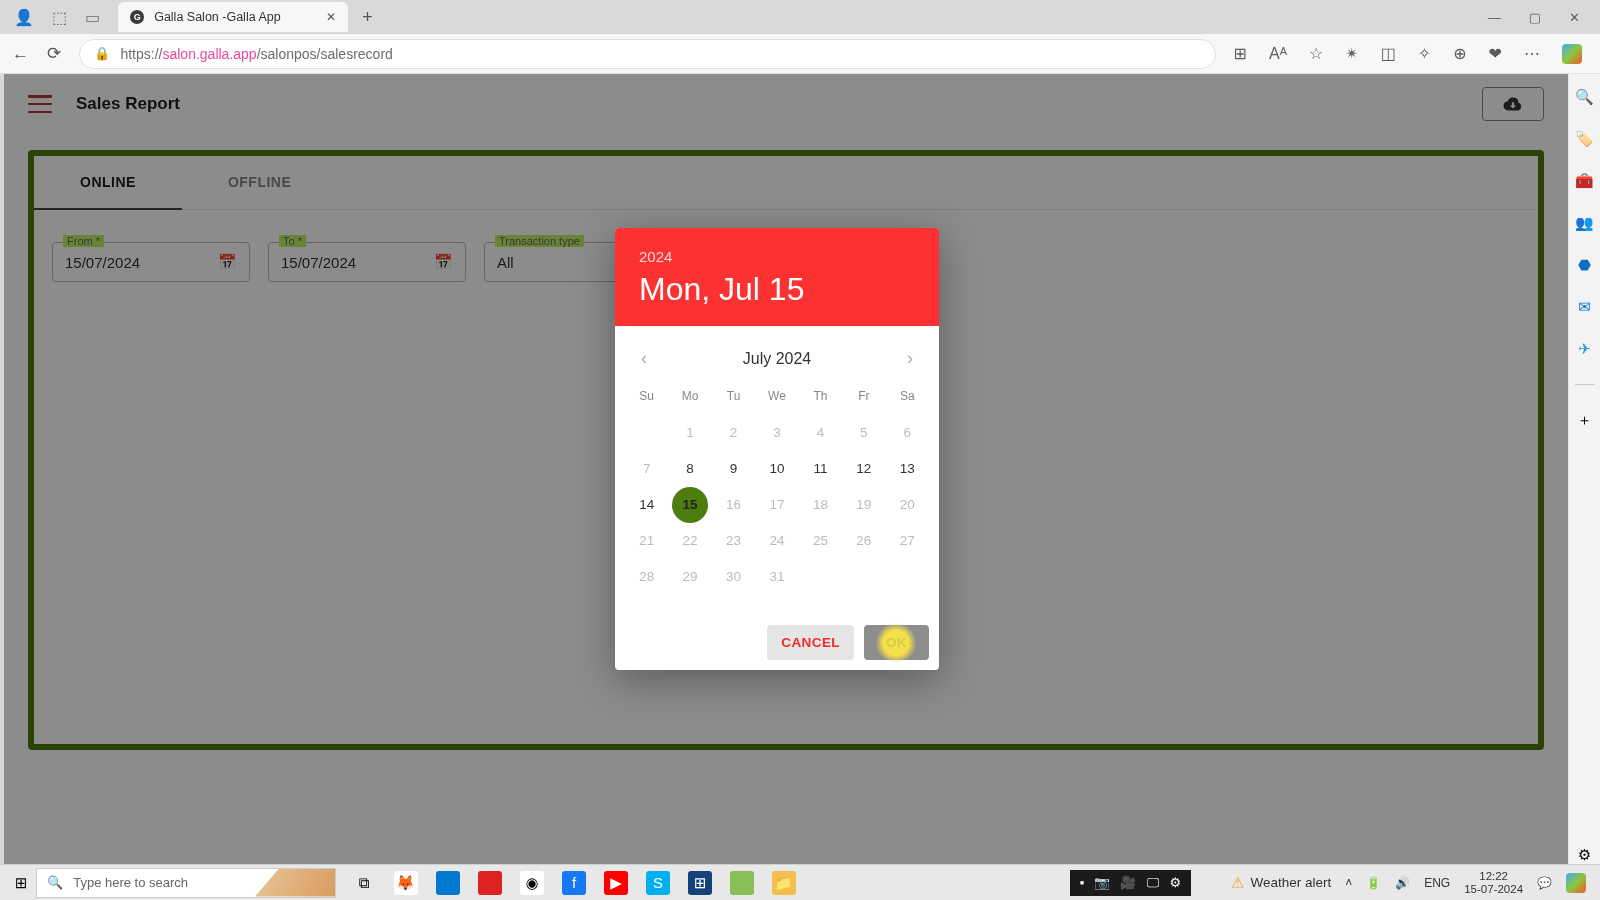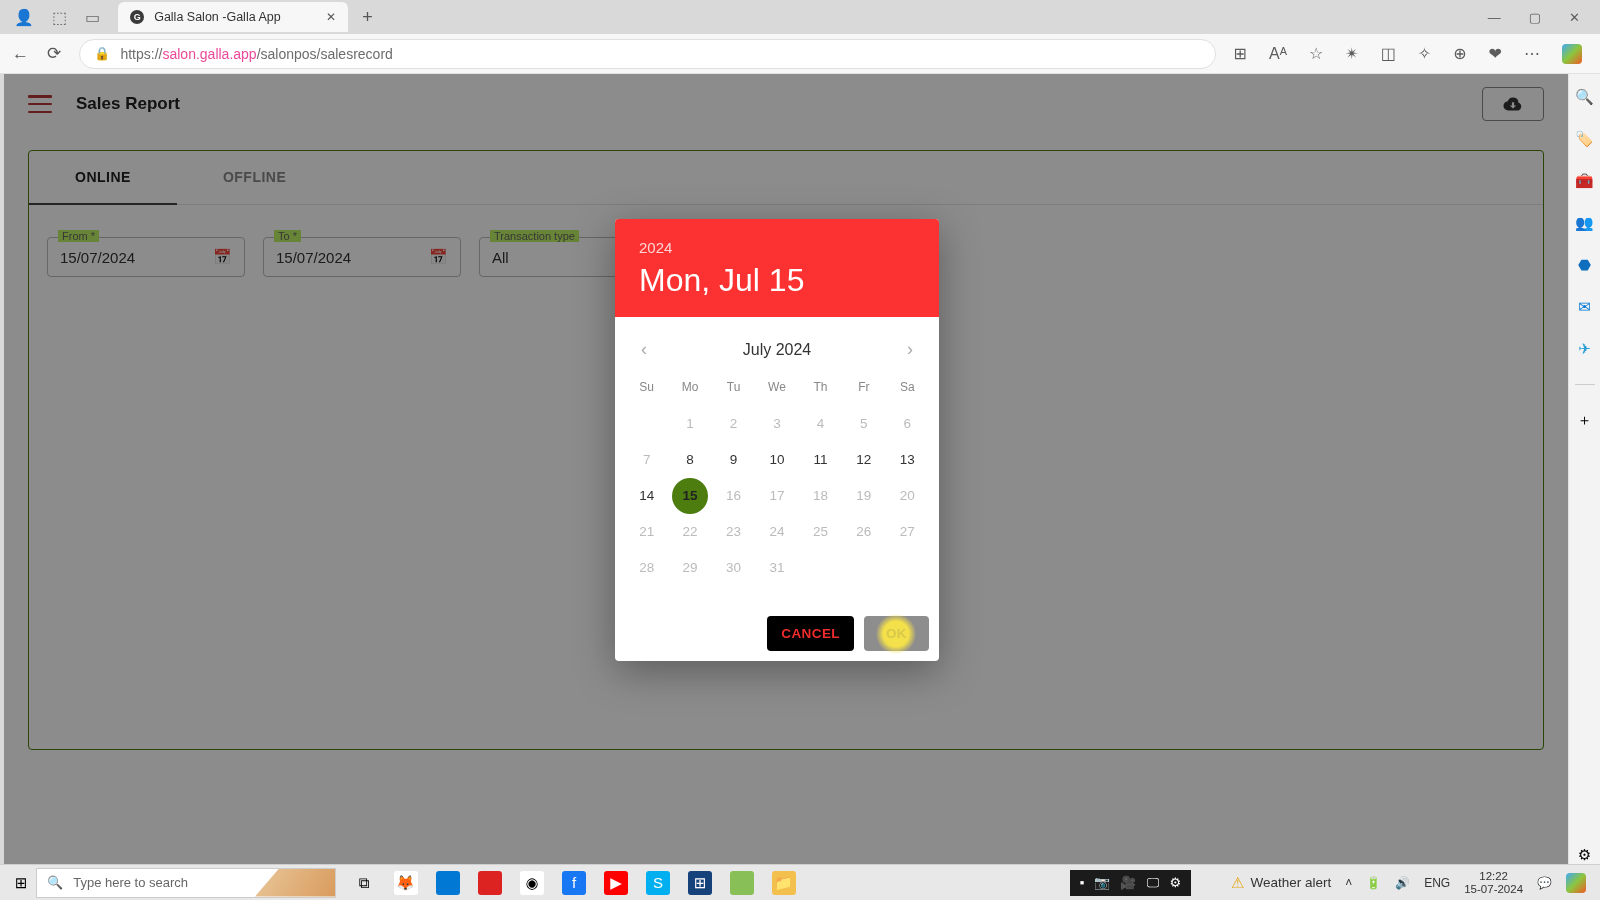--- a/index.html
+++ b/index.html
@@ -35,52 +35,52 @@
 .sidebar-right .divider { height: 1px; width: 20px; background: #ccc; margin: 2px 0; }
 
 
 .app-header { height: 60px; display: flex; align-items: center; padding: 0 24px; gap: 24px; }
 .hamburger { width: 24px; height: 18px; display: flex; flex-direction: column; justify-content: space-between; cursor: pointer; }
 .hamburger span { height: 2.5px; background: #b73535; border-radius: 1px; }
 .app-title { font-size: 17px; font-weight: 600; color: #222; }
 .download-btn { margin-left: auto; width: 62px; height: 34px; border: 1px solid #888; border-radius: 4px; display: flex; align-items: center; justify-content: center; cursor: pointer; }
 .download-btn svg { width: 22px; height: 18px; fill: #333; }
 
-.app-card { margin: 16px 24px; border: 1px solid #4d7c0f; border-radius: 4px; background: #fff; min-height: 600px; }
+.app-card { margin: 16px 24px; border: 6px solid #4d7c0f; border-radius: 4px; background: #fff; min-height: 600px; }
 .tabs { display: flex; border-bottom: 1px solid #e3e3e3; }
 .tab-item { padding: 18px 46px; font-size: 14px; font-weight: 600; color: #888; letter-spacing: 0.5px; cursor: pointer; }
 .tab-item.active { color: #222; border-bottom: 2.5px solid #444; margin-bottom: -1px; }
 
 .filters { display: flex; gap: 18px; padding: 32px 18px; }
 .field { position: relative; border: 1px solid #bbb; border-radius: 4px; height: 40px; display: flex; align-items: center; padding: 0 12px; }
 .field.date { width: 198px; }
 .field.trans { width: 200px; }
 .field label { position: absolute; top: -8px; left: 10px; background: #bef264; font-size: 11px; color: #666; padding: 0 4px; }
 .field .value { font-size: 15px; color: #333; flex: 1; }
 .field .cal-icon { color: #555; font-size: 15px; cursor: pointer; }
 .field .chevron { color: #555; font-size: 12px; cursor: pointer; }
 
 
-.modal { position: absolute; left: 615px; top: 219px; width: 324px; background: #fff; border-radius: 4px; z-index: 10; box-shadow: 0 10px 40px rgba(0,0,0,0.35); overflow: hidden; }
+.modal { position: absolute; left: 615px; top: 228px; width: 324px; background: #fff; border-radius: 4px; z-index: 10; box-shadow: 0 10px 40px rgba(0,0,0,0.35); overflow: hidden; }
 .modal-head { background: #fc3131; color: #fff; padding: 20px 24px 18px; }
 .modal-head .year { font-size: 15px; opacity: 0.8; margin-bottom: 6px; }
 .modal-head .full-date { font-size: 32px; font-weight: 400; }
 .modal-body { padding: 8px 10px 0; }
 .month-nav { display: flex; align-items: center; justify-content: space-between; padding: 14px 10px 10px; }
 .month-nav .arrow { color: #aaa; font-size: 18px; cursor: pointer; padding: 0 6px; }
 .month-nav .month-label { font-size: 16px; color: #333; font-weight: 500; }
 .cal-grid { display: grid; grid-template-columns: repeat(7, 1fr); text-align: center; }
 .cal-grid .dow { font-size: 12px; color: #888; padding: 10px 0 12px; }
 .cal-grid .day { font-size: 13.5px; color: #333; width: 36px; height: 36px; line-height: 36px; margin: 0 auto; border-radius: 50%; cursor: pointer; }
 .cal-grid .day.dim { color: #bbb; }
 .cal-grid .day.empty { visibility: hidden; }
 .cal-grid .day.selected { background: #4d7c0f; font-weight: 600; color: #222; }
 .modal-actions { display: flex; justify-content: flex-end; gap: 10px; padding: 30px 10px 10px; }
 .btn { padding: 10px 14px; font-size: 13.5px; font-weight: 600; letter-spacing: 0.4px; border-radius: 4px; border: none; cursor: pointer; text-transform: uppercase; }
-.btn.cancel { background: #000000; color: #ef2c2c; }
+.btn.cancel { background: #e5e5e5; color: #ef2c2c; }
 .btn.ok { background: #8d8d8d; color: #d8c94b; padding: 10px 22px; position: relative; }
 .ok-highlight { position: absolute; width: 40px; height: 40px; background: radial-gradient(circle,#f4e04a 0%,#f4e04a 45%,rgba(244,224,74,0) 72%); border-radius: 50%; left: 50%; top: 50%; transform: translate(-50%,-50%); pointer-events: none; }
 
 
 .taskbar { position: absolute; left: 0; right: 0; bottom: 0; height: 36px; background: #e8e8e8; display: flex; align-items: center; padding: 0 6px; border-top: 1px solid #cfcfcf; }
 .taskbar .start { width: 30px; text-align: center; font-size: 15px; cursor: pointer; }
 .search-box { width: 300px; height: 30px; background: #fff; border: 1px solid #ccc; display: flex; align-items: center; padding: 0 10px; gap: 10px; font-size: 13px; color: #666; position: relative; overflow: hidden; }
 .search-box .swoosh { position:absolute; right:0; top:0; bottom:0; width:80px; background:linear-gradient(120deg,#e8c79a,#d99b5d); clip-path: polygon(30% 0,100% 0,100% 100%,0 100%);}
 .task-icons { display: flex; gap: 18px; align-items: center; margin-left: 16px; }
 .task-icons .app { width: 24px; height: 24px; border-radius: 3px; display: flex; align-items: center; justify-content: center; font-size: 15px; cursor: pointer; }

